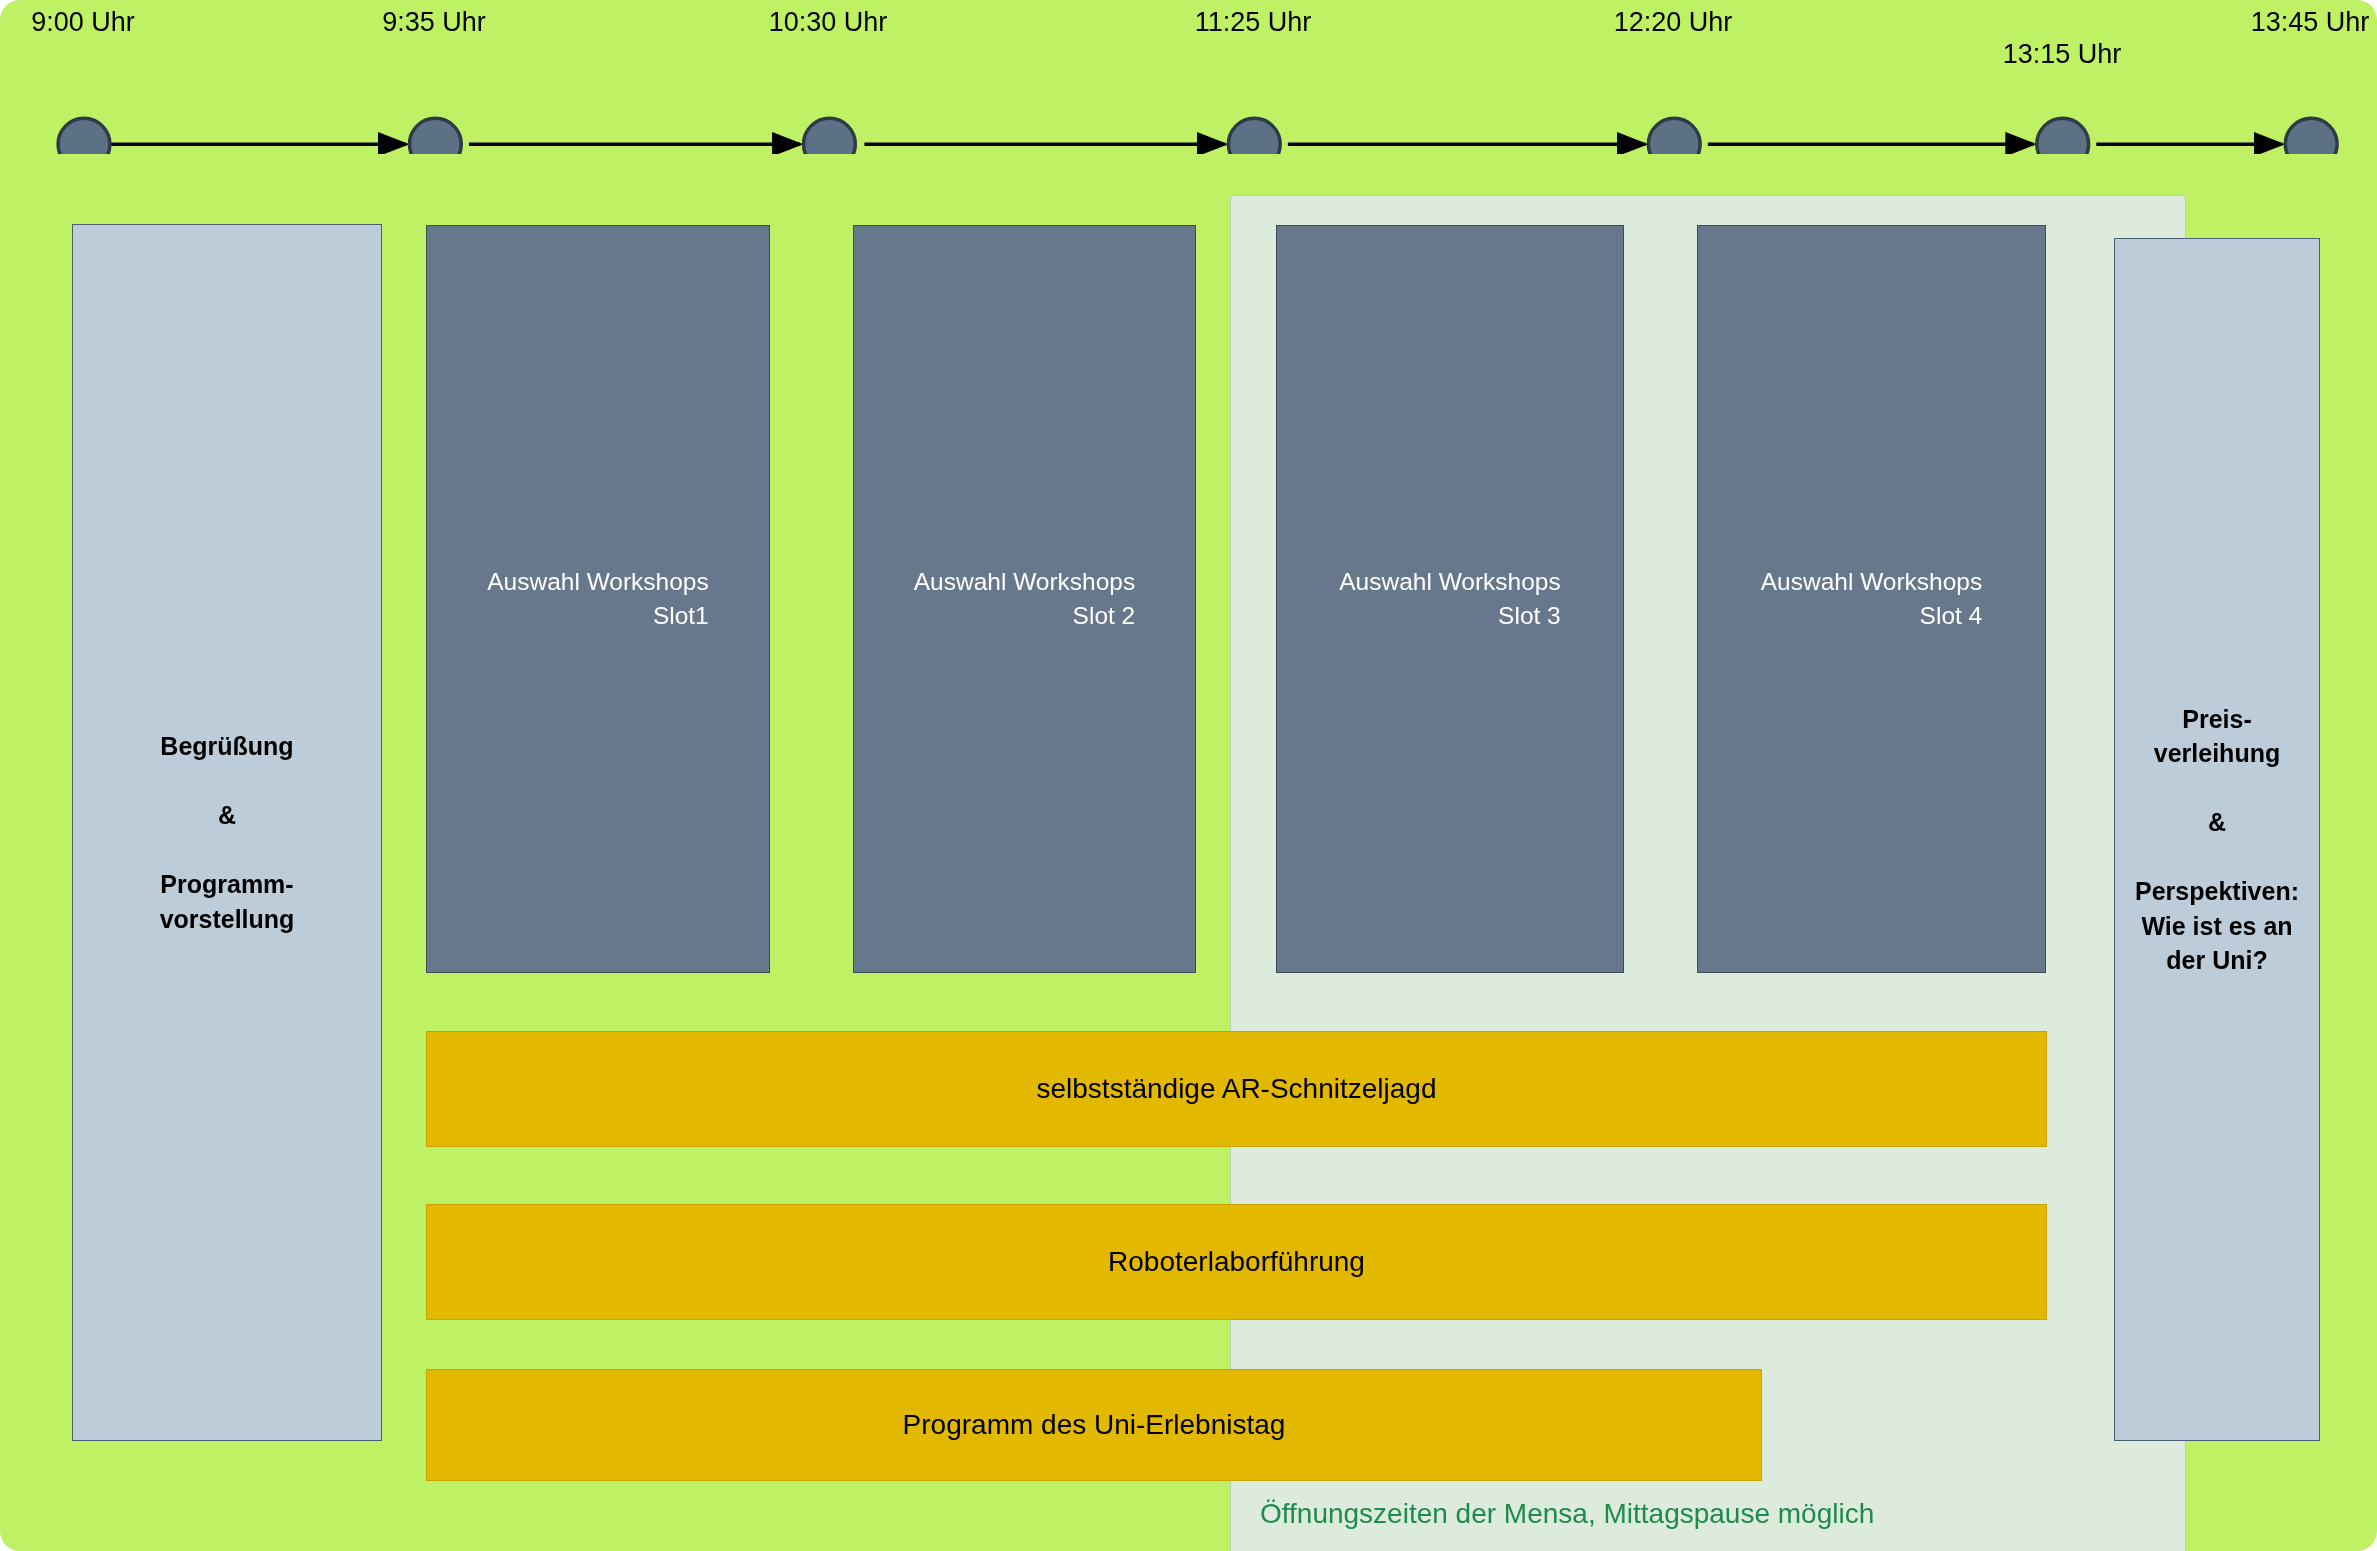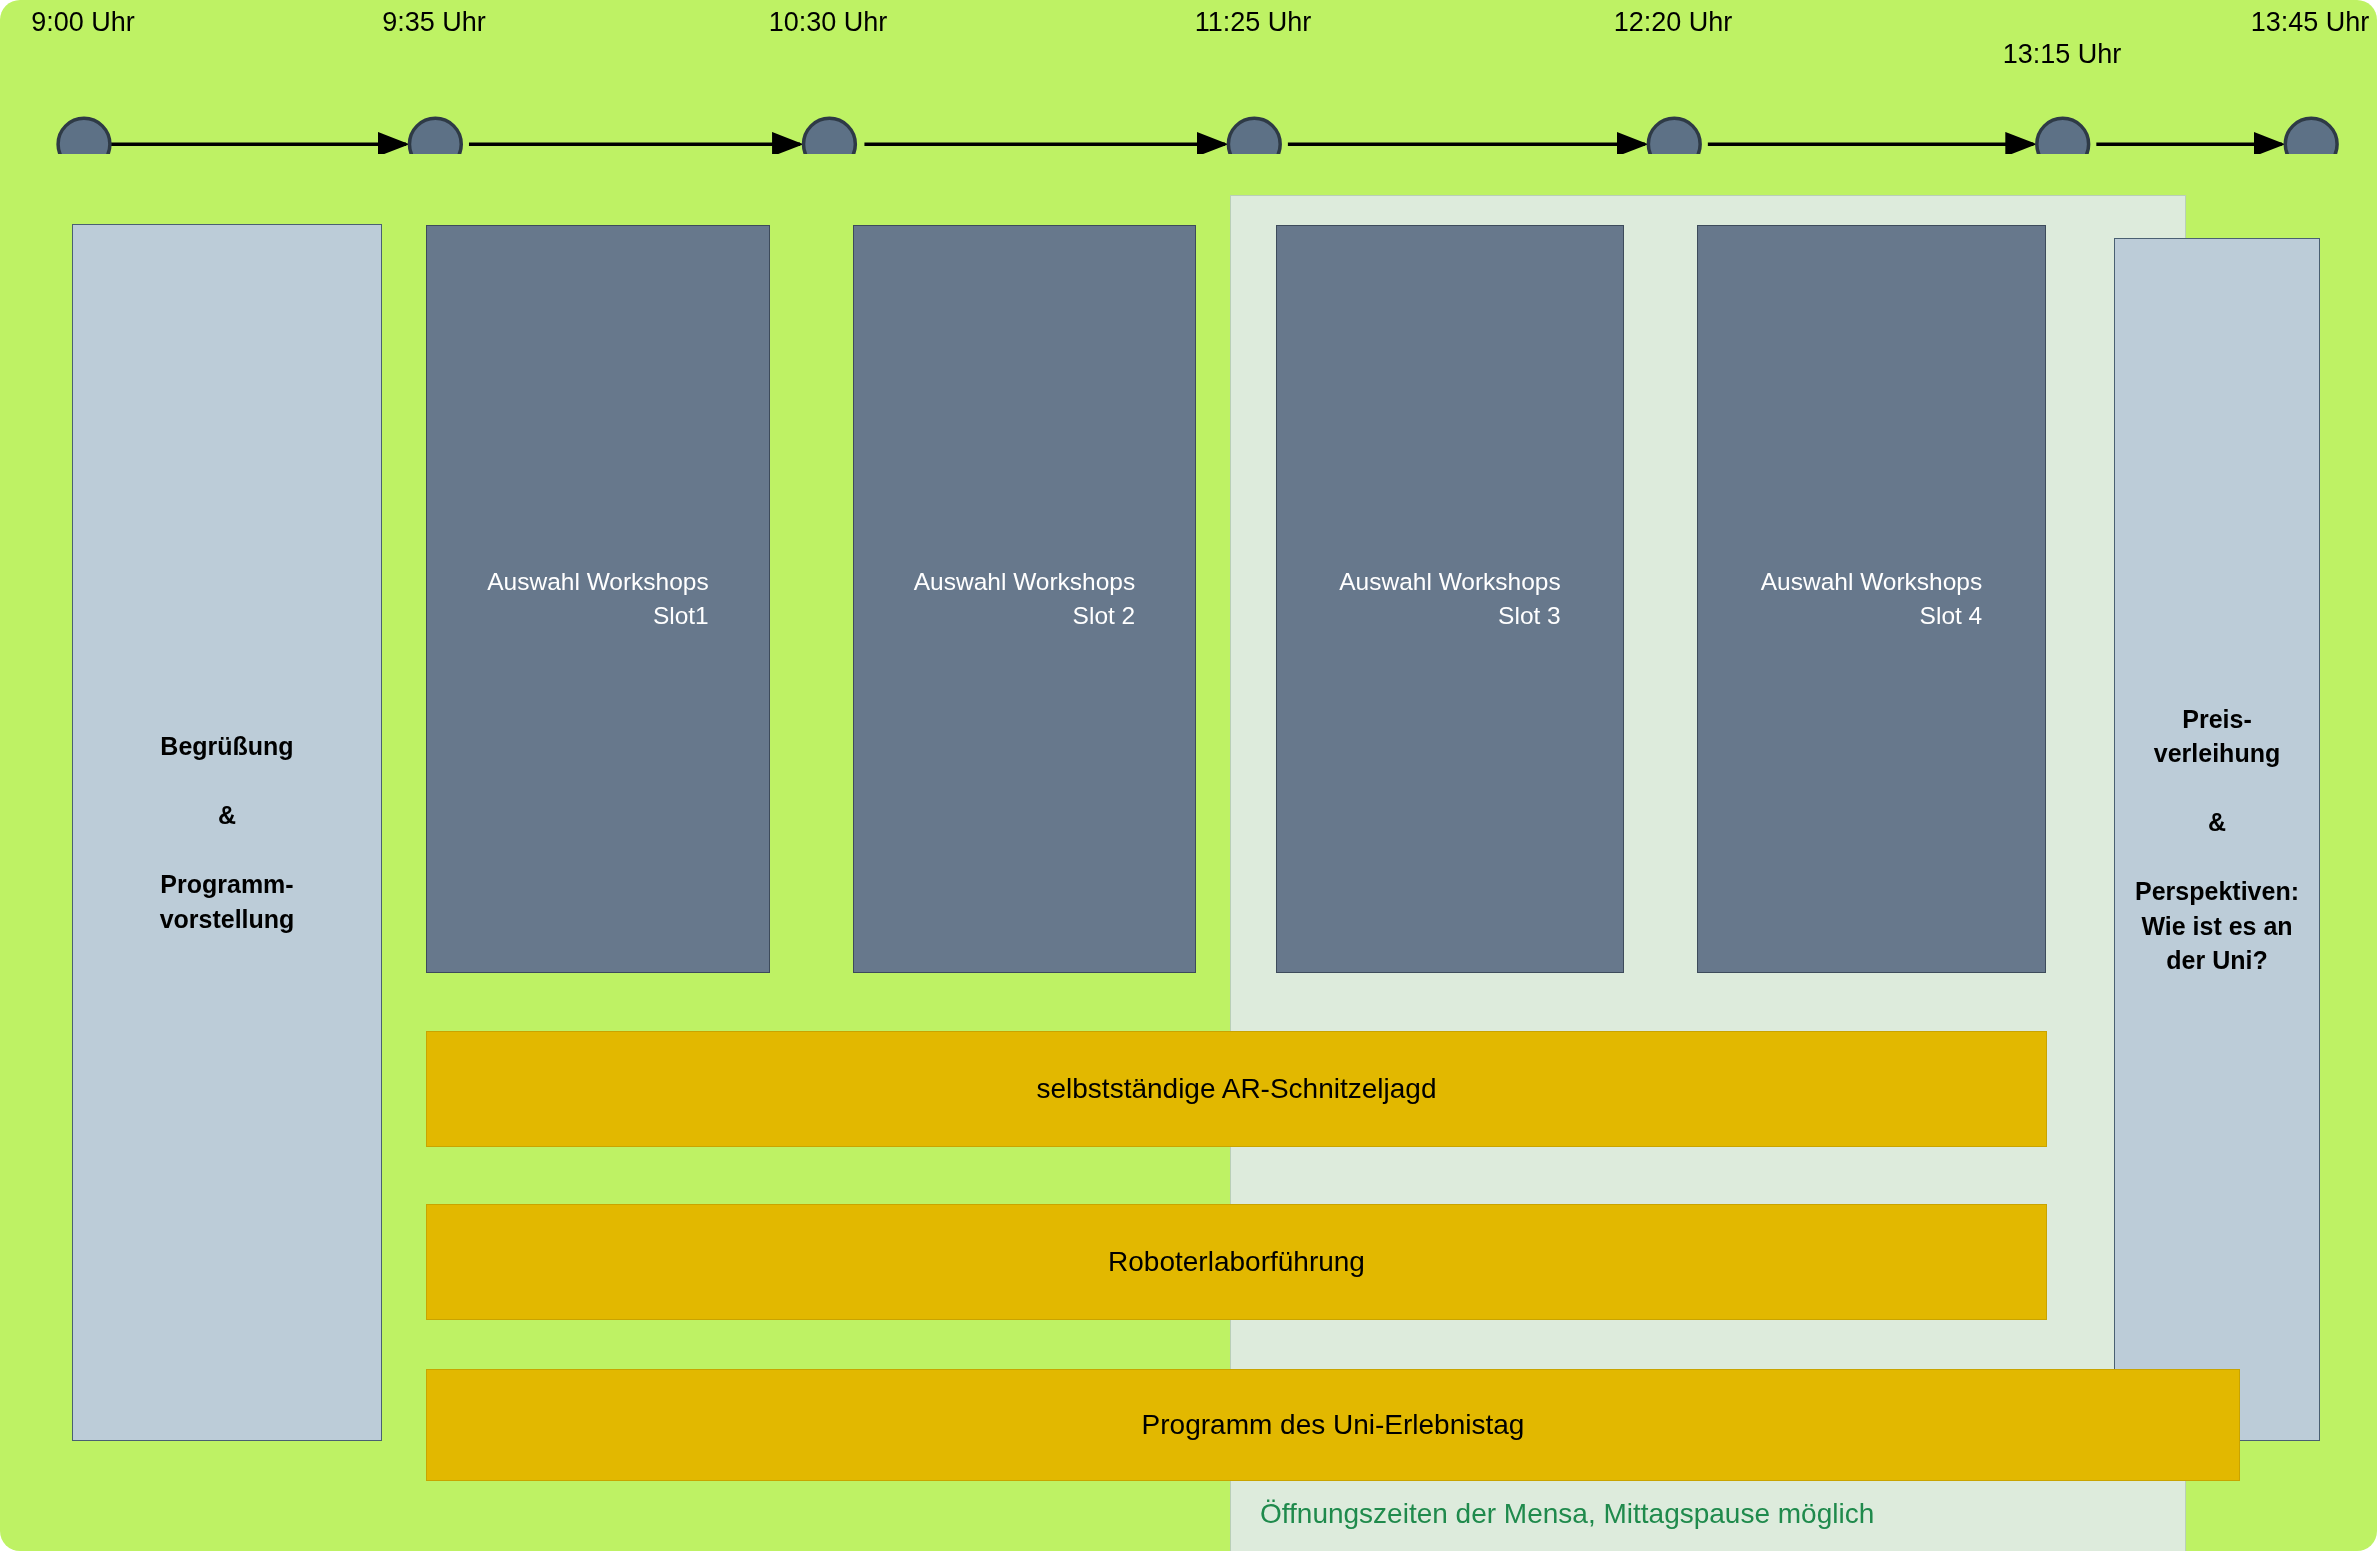--- a/index.html
+++ b/index.html
@@ -144,18 +144,18 @@
 verleihung
 
 &amp;
 
 Perspektiven:
 Wie ist es an
 der Uni?</div>
 
   <div class="block yellow-block" style="left:426px; top:1031px; width:1621px; height:116px;">selbstständige AR-Schnitzeljagd</div>
   <div class="block yellow-block" style="left:426px; top:1204px; width:1621px; height:116px;">Roboterlaborführung</div>
-  <div class="block yellow-block" style="left:426px; top:1369px; width:1814px; height:112px;">Programm des Uni-Erlebnistag</div>
+  <div class="block yellow-block" style="left:426px; top:1369px; width:1336px; height:112px;">Programm des Uni-Erlebnistag</div>
 
   <div class="mensa-note" style="left:1260px; top:1498px;">Öffnungszeiten der Mensa, Mittagspause möglich</div>
 
 </div>
 
 
 </body></html>

